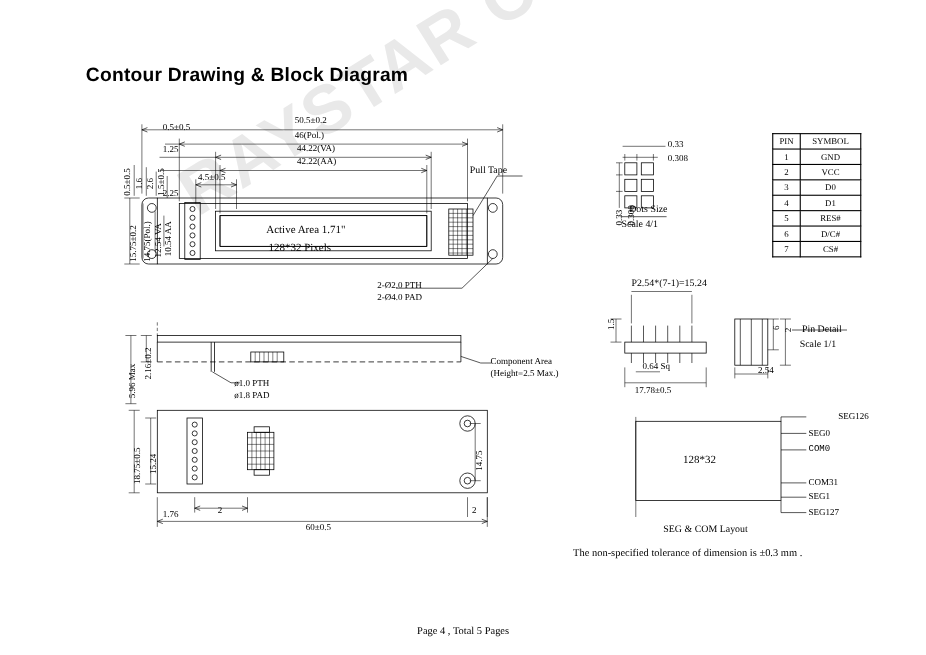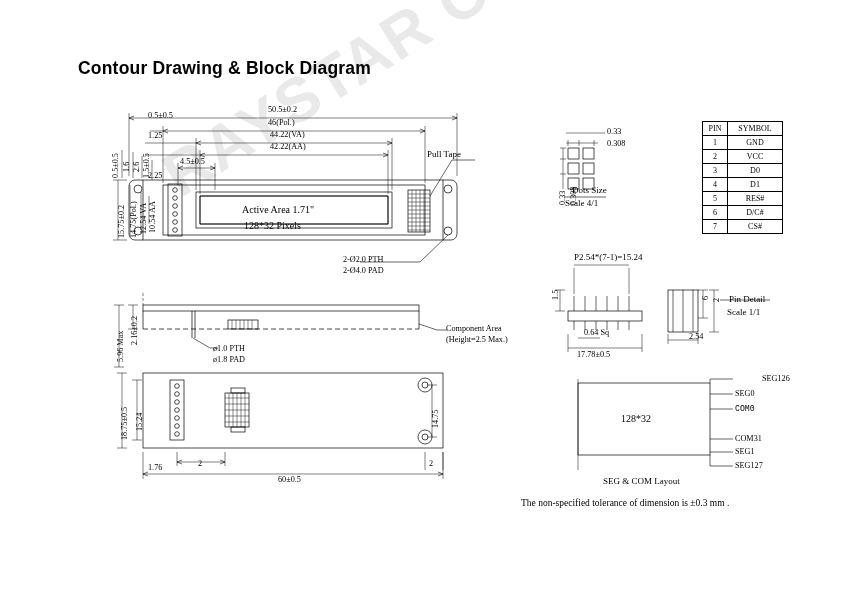--- a/index.html
+++ b/index.html
@@ -442,14 +442,17 @@
       </tr>
       <tr>
         <td class="num">7</td>
         <td class="sym">CS#</td>
       </tr>
     </tbody>
   </table>
 
   <div class="tolerance">The non-specified tolerance of dimension is ±0.3 mm .</div>
 
+  <div class="footer">
+    <span>Page 4 , Total </span><span>5</span><span> Pages</span>
+  </div>
 
 </div>
 
 </body></html>

